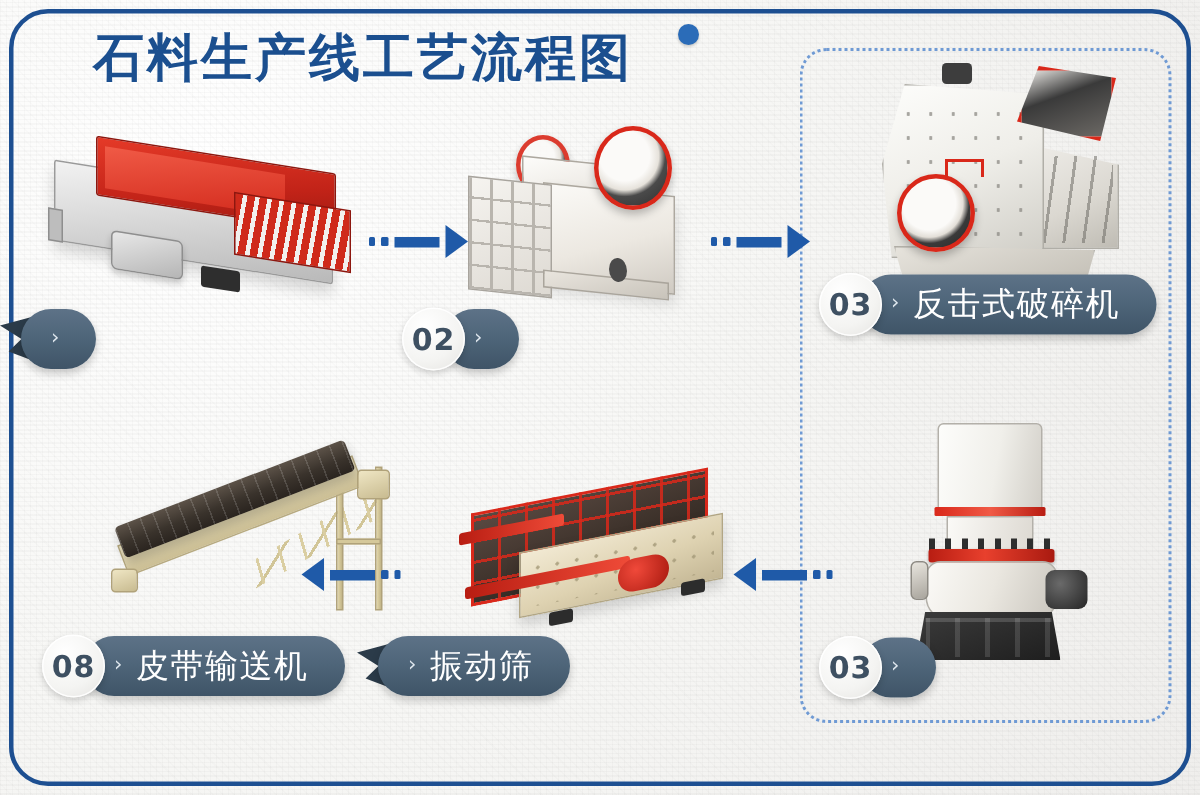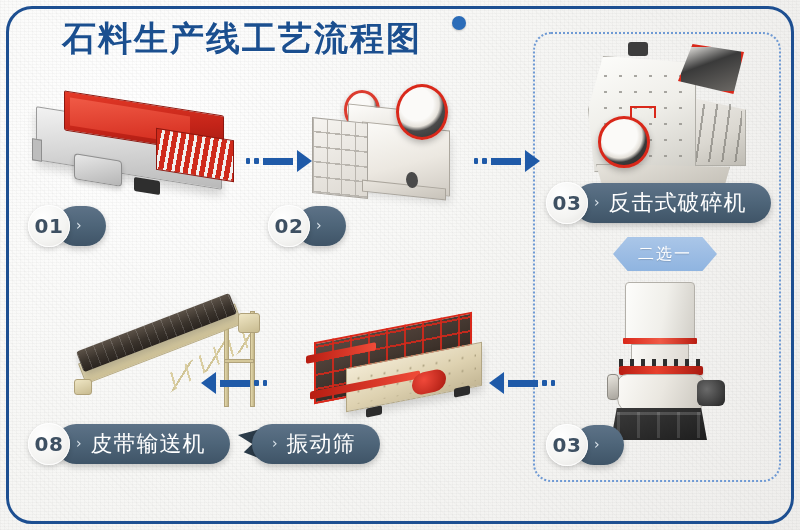--- a/index.html
+++ b/index.html
@@ -462,21 +462,20 @@
 
   <div class="frame-border"></div>
 
   <div id="title-block">
     <div id="title-text">石料生产线工艺流程图</div>
     <div id="title-dot"></div>
   </div>
 
   <div id="option-region"></div>
 
-  <div id="choose-badge">二选一</div>
 
   <div class="machine" id="machine-feeder">
     <div class="fd-body"></div>
     <div class="fd-end"></div>
     <div class="fd-tray"></div>
     <div class="fd-tray-inner"></div>
     <div class="fd-grizzly"></div>
     <div class="fd-motor"></div>
     <div class="fd-foot"></div>
   </div>
@@ -562,21 +561,20 @@
   </div>
 
   <div class="arrow left" id="arrow-4">
     <span class="head"></span>
     <span class="bar"></span>
     <span class="dot"></span>
     <span class="dot sm"></span>
   </div>
 
   <div class="step-label" id="label-01">
-    <div class="step-num">01</div>
     <div class="step-pill">
       <span class="step-chevron">›</span>
     </div>
   </div>
 
   <div class="step-label" id="label-02">
     <div class="step-num">02</div>
     <div class="step-pill">
       <span class="step-chevron">›</span>
     </div>

